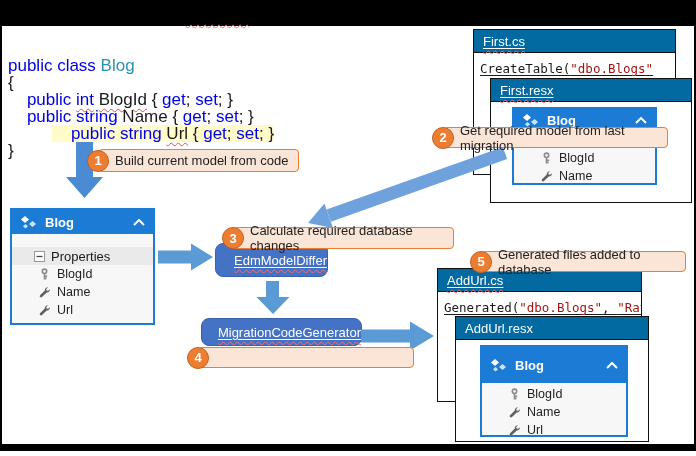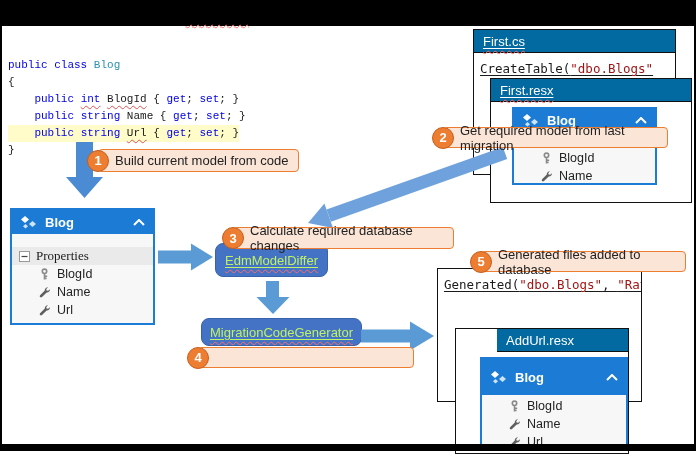--- a/index.html
+++ b/index.html
@@ -10,45 +10,45 @@
   .frame-bottom{position:absolute;left:0;top:444px;width:696px;height:7px;background:#000;z-index:7;}
   .frame-left{position:absolute;left:0;top:0;width:2px;height:451px;background:#000;z-index:7;}
   .frame-right{position:absolute;left:694px;top:0;width:2px;height:451px;background:#000;z-index:7;}
   .title-text{position:absolute;left:8px;top:3px;color:#000000;font-size:19px;font-weight:600;z-index:8;white-space:pre;}
   
   .wlink{text-decoration:underline solid 1px;text-underline-offset:2px;}
   .wavy{text-decoration:underline wavy #FF6A6A 1px;text-underline-offset:4px;}
   .ul-line{text-decoration:underline solid 1px;text-underline-offset:2px;}
   
   .code-editor{position:absolute;left:8px;top:57px;z-index:1;
-               font-family:Liberation Mono, monospace;font-size:11px;line-height:17px;}
+               font-family:Liberation Sans, sans-serif;font-size:17px;line-height:17px;}
   .code-line{height:17px;white-space:pre;}
-  .hl{display:inline-block;background:#FFFCC9;}
+  .hl{display:inline-block;background:#FFFCC9;margin-left:44px;}
   .tok.k{color:#0000E6;}
   .tok.t{color:#2B91AF;}
   .tok.str{color:#A31515;}
   .tok.sq{text-decoration:underline wavy #E05252 1px;text-underline-offset:3px;}
   
   .window{position:absolute;background:#fff;border:1.5px solid #111;box-sizing:border-box;}
   .titlebar{height:23px;background:#0369a1;border-bottom:1.5px solid #111;color:#fff;
             font-size:13px;display:flex;align-items:center;padding:0 9px;box-sizing:border-box;}
   .win-code{margin:8px 0 0 6px;font-family:"DejaVu Sans Mono",monospace;font-size:12.5px;
             white-space:pre;overflow:hidden;}
   
   .entity{position:absolute;border:2px solid #1B7BD5;background:#F7F7F7;box-sizing:border-box;}
   .e-header{background:#1B7BD5;color:#fff;font-weight:bold;font-size:13px;
             display:flex;align-items:center;padding:0 8px;box-sizing:border-box;}
   .e-header .e-title{flex:1;margin-left:8px;}
-  .section-row{display:flex;align-items:center;gap:6px;height:18px;padding-left:7px;
-               font-size:13px;background:#EAEAEA;font-family:Liberation Serif, serif;}
+  .section-row{display:flex;align-items:center;gap:6px;height:18px;padding-left:22px;
+               font-size:13px;background:#EAEAEA;}
   .prop-row{display:flex;align-items:center;gap:6px;height:18px;padding-left:26px;
             font-size:12.5px;color:#222;}
   
   .pbox{position:absolute;background:#4472C4;border:1px solid #3A62A8;border-radius:8px;
-        color:#bef264;font-size:13px;display:flex;align-items:center;justify-content:center;
+        color:#ffffff;font-size:13px;display:flex;align-items:center;justify-content:flex-end;
         box-sizing:border-box;z-index:4;}
   
   .callout{position:absolute;background:#FBE5D6;border:1.5px solid #ED7D31;border-radius:4px;
            display:flex;align-items:center;padding-left:16px;box-sizing:border-box;z-index:6;
            font-size:13px;color:#222;}
   .co-num{position:absolute;left:-12px;top:50%;transform:translateY(-50%);width:22px;height:22px;
           border-radius:50%;background:#ED7D31;border:1.5px solid #C55F1E;color:#fff;
           font-weight:bold;display:flex;align-items:center;justify-content:center;
           font-size:13px;box-sizing:border-box;}
   .arrows{position:absolute;left:0;top:0;z-index:5;pointer-events:none;}
@@ -159,24 +159,27 @@
   </div>
 
   <div class="pbox" style="left:215px;top:243px;width:113px;height:34px;">
     <span class="wlink"><span class="wavy">EdmModelDiffer</span></span>
   </div>
   <div class="pbox" style="left:192px;top:318px;width:161px;height:28px;margin-left:9px;">
     <span class="wlink"><span class="wavy">MigrationCodeGenerator</span></span>
   </div>
 
   <div class="window z1" style="left:437px;top:268px;width:205px;height:134px;">
+    <div class="titlebar">
+        <span class="wlink"><span class="wavy">AddUrl.cs</span></span>
+      </div>
     <div class="win-code ul-line"><span><span class="tok p sq">Generated(</span><span class="tok str sq">"dbo.Blogs"</span><span class="tok p">, </span><span class="tok str">"Rat</span></span></div>
   </div>
 
-  <div class="window z2" style="left:455px;top:328px;width:174px;height:126px;padding-left:41px;">
+  <div class="window z2" style="left:455px;top:316px;width:194px;height:126px;">
     <div class="titlebar">
         <span>AddUrl.resx</span>
       </div>
 
     <div class="entity" style="left:24px;top:28px;width:148px;height:92px;">
       <div class="e-header" style="height:36px;">
         <svg width="17" height="14" viewBox="0 0 17 14">
             <path d="M5 1 L9 4.5 5 8 1 4.5 Z" fill="#fff"></path>
             <path d="M12.5 6 L16 9 12.5 12 9 9 Z" fill="#cfe3f7"></path>
             <path d="M5.5 9 L8 11.2 5.5 13.4 3 11.2 Z" fill="#cfe3f7"></path>

